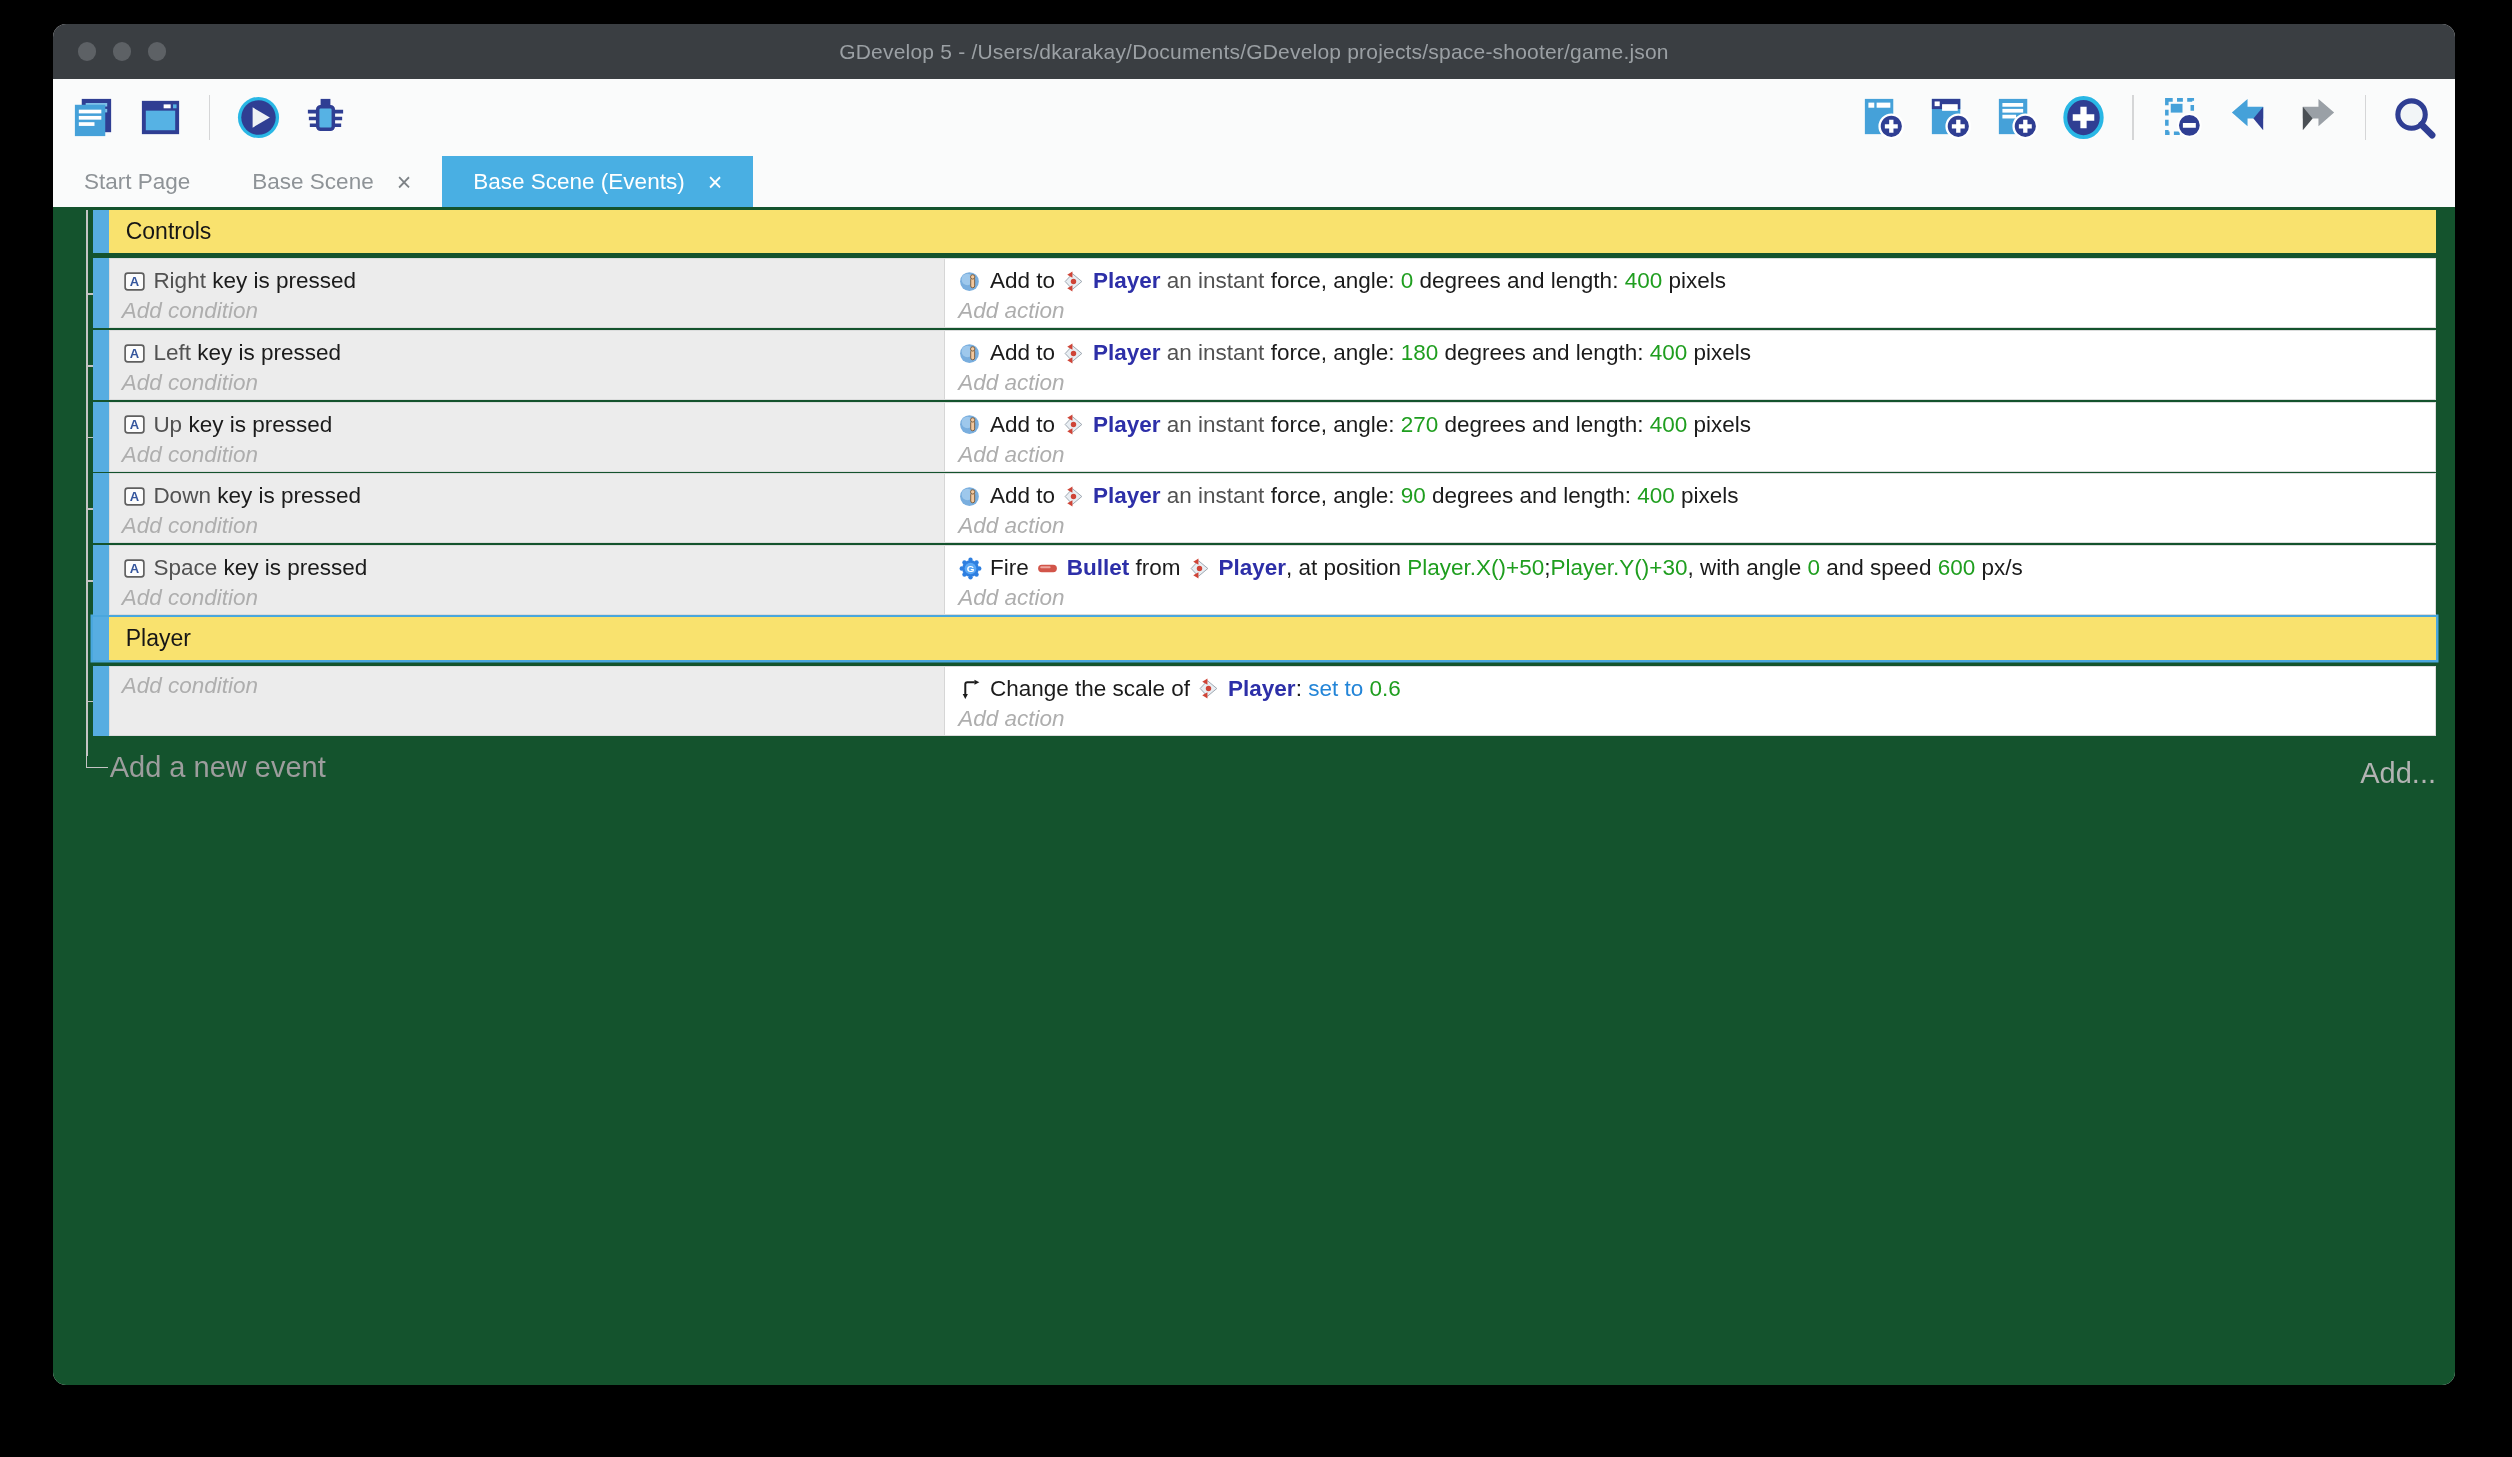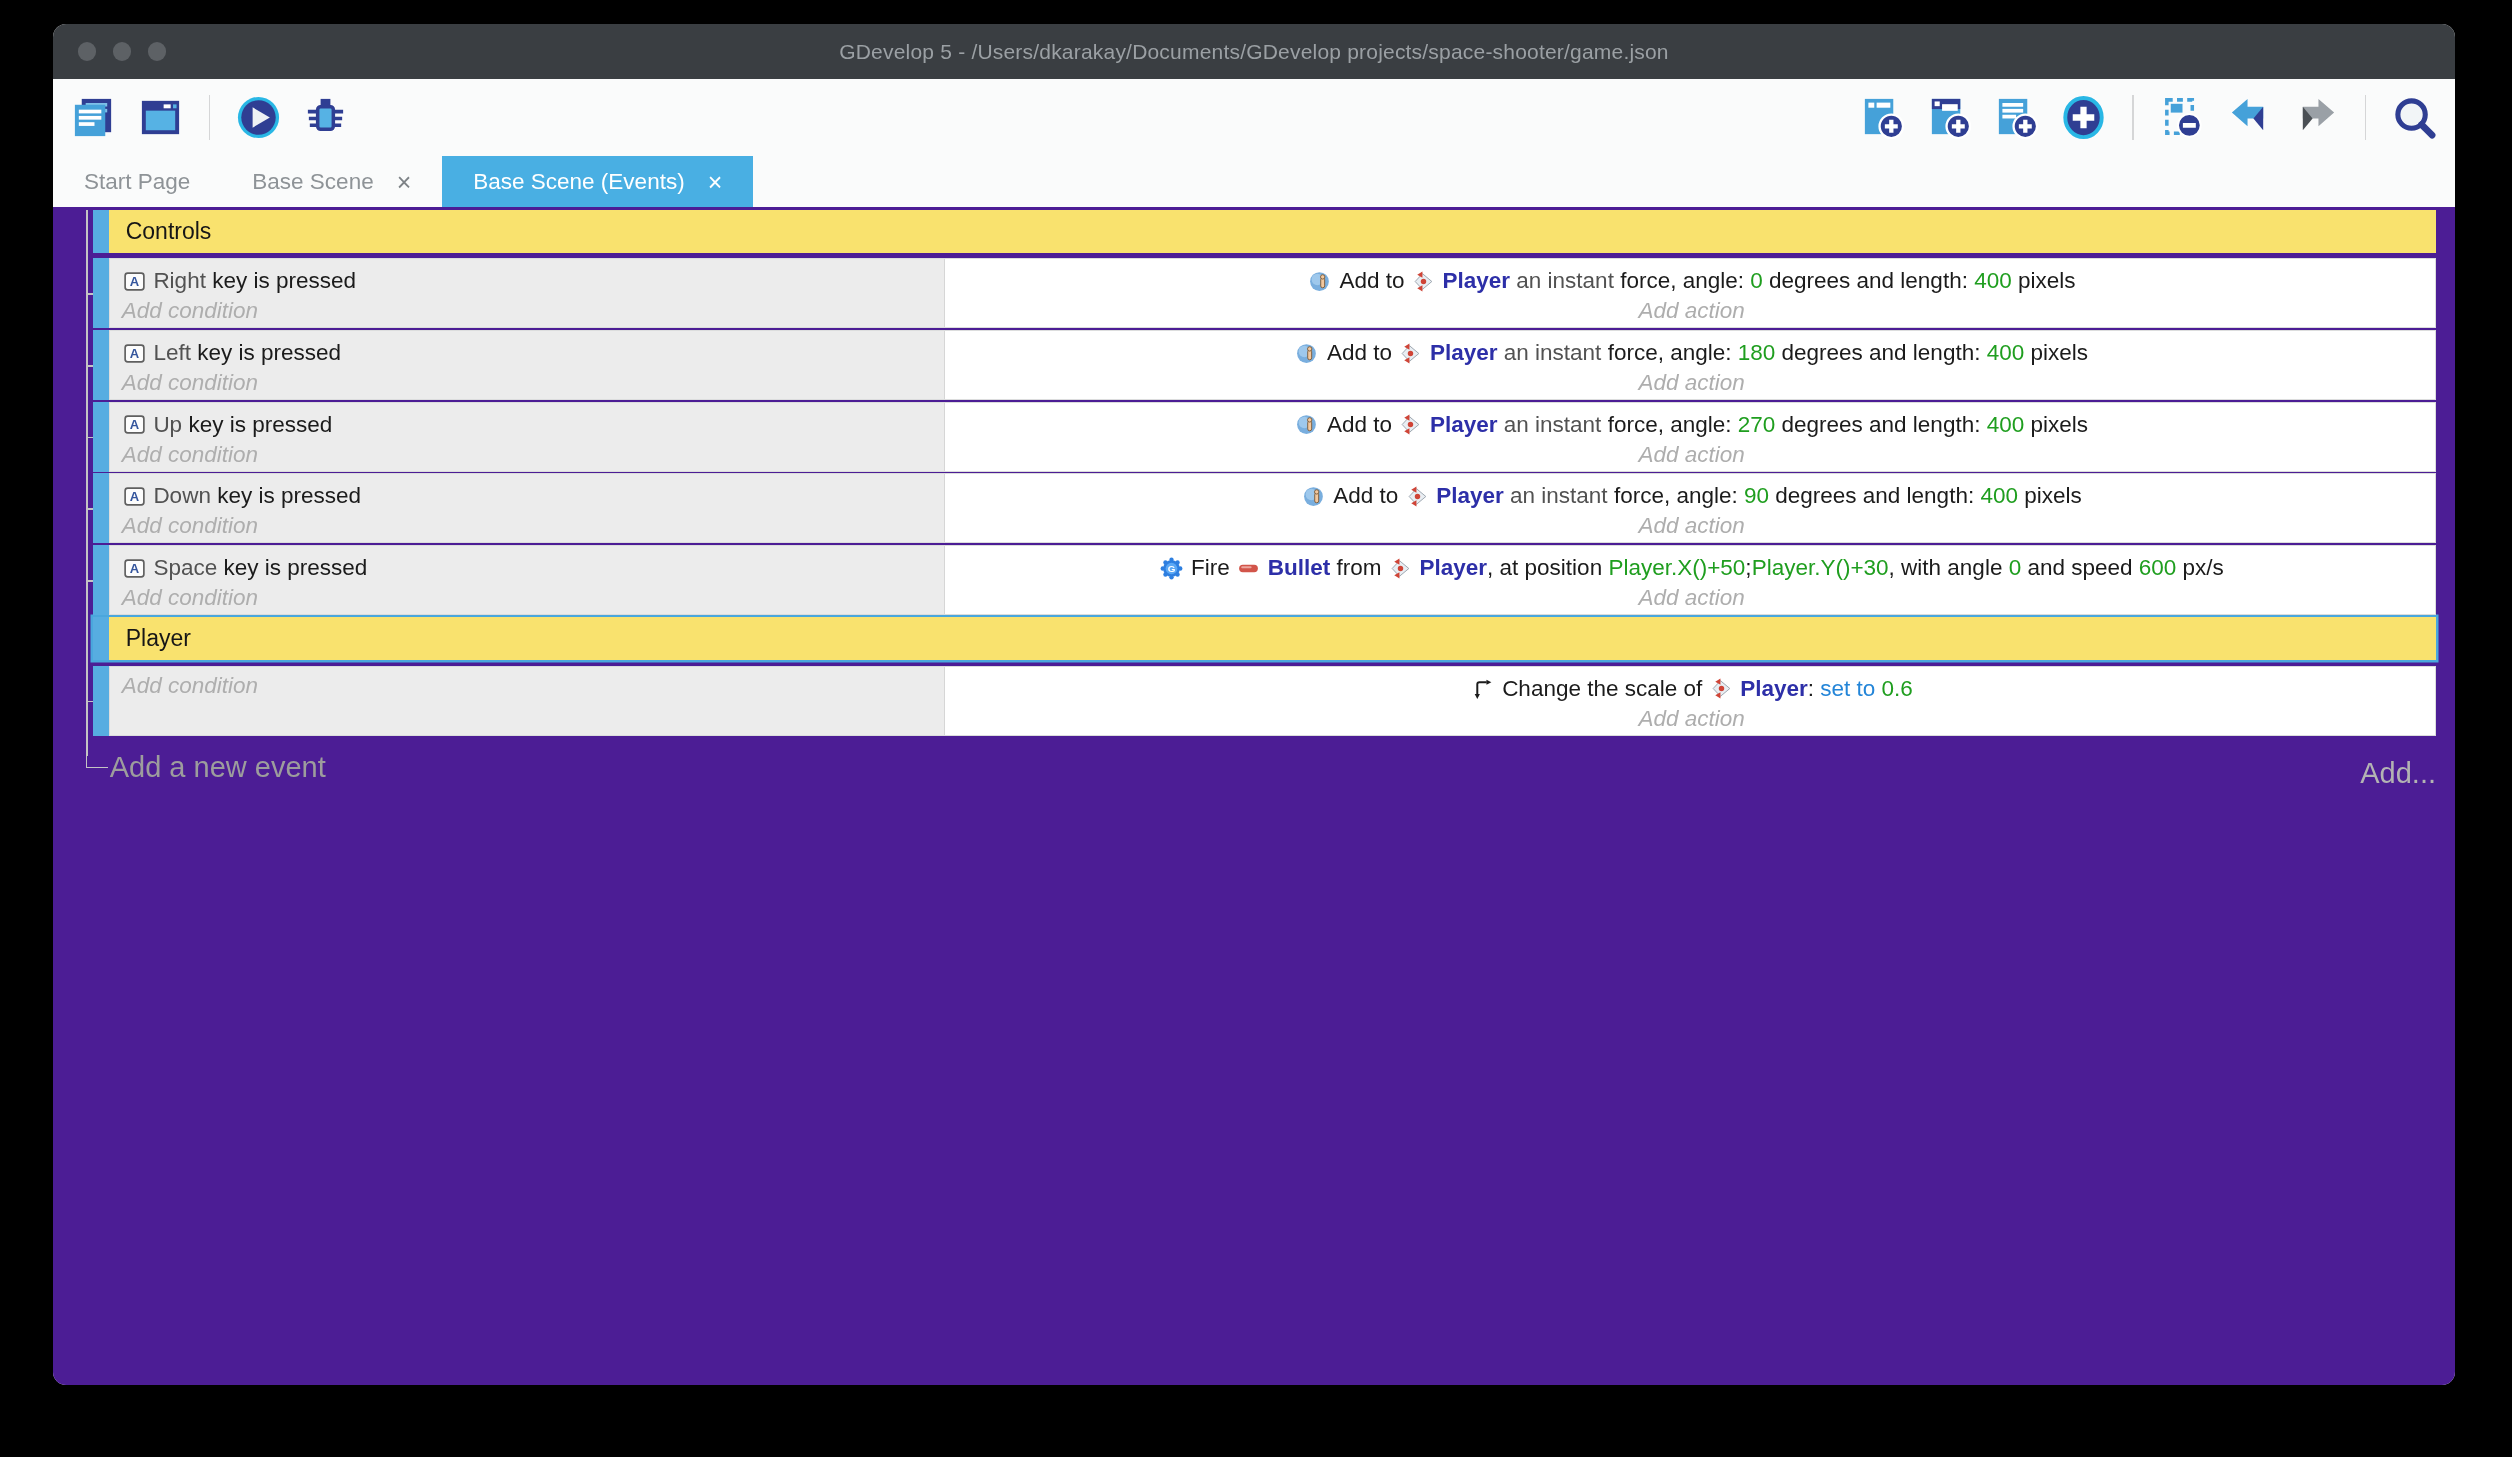--- a/index.html
+++ b/index.html
@@ -24,37 +24,37 @@
   .tb-divider { width:1.7px; height:45px; background:#d5d6d7; margin:0 5px; }
 
   
   .tabbar { height:52px; background:#fafbfb; display:flex; align-items:stretch; font-size:22.5px; }
   .tab { display:flex; align-items:center; padding:0 31px; color:#8e9397; cursor:pointer; white-space:nowrap; }
   .tab .close { margin-left:23px; font-size:25px; color:#7d8286; line-height:1; cursor:pointer; }
   .tab.active { background:#49afe3; color:#fff; }
   .tab.active .close { color:#fff; }
 
   
-  .events { position:absolute; top:183px; left:0; right:0; bottom:0; background:#4c1d95; }
+  .events { position:absolute; top:183px; left:0; right:0; bottom:0; background:#14532d; }
   .tree-vline { position:absolute; left:33px; top:2.5px; width:1.7px; height:546px; background:#c4c4c4; }
   .tree-corner { position:absolute; left:33px; top:548px; width:21.7px; height:13.3px;
                  border-left:1.7px solid #c4c4c4; border-bottom:1.7px solid #c4c4c4; }
   .rows { position:absolute; left:40px; right:19px; top:2.5px; }
 
   .group-row { display:flex; height:43px; margin-bottom:5.8px; cursor:pointer; }
   .group-row.selected { box-shadow:0 0 0 2.5px #4aa7dd; }
   .strip { width:16px; background:#57ade1; flex:none; }
   .group-bar { flex:1; background:#f9e26e; display:flex; align-items:center; padding-left:16.7px;
                font-size:23px; font-weight:500; color:#161616; }
 
   .event-row { display:flex; height:70px; margin-bottom:1.7px; position:relative; cursor:pointer; }
   .event-row::before { content:""; position:absolute; left:-6.7px; top:50%; width:6.7px; height:1.7px; background:#c4c4c4; }
   .row-body { flex:1; display:flex; background:#fff; border:0.8px solid #dcdddd; }
   .cond-cell { width:835px; flex:none; background:#ececec; border-right:0.8px solid #d6d6d6; padding:5px 10px 0 11.7px; overflow:hidden; }
-  .act-cell { flex:1; background:#fff; padding:5px 10px 0 13.3px; overflow:hidden;text-align:center; }
+  .act-cell { flex:1; background:#fff; padding:5px 10px 0 13.3px; overflow:hidden; }
   .line { font-size:22.5px; height:33px; line-height:33px; white-space:nowrap; color:#1b1b1b; }
   .placeholder { font-size:22.5px; line-height:28px; color:#aeaeae; white-space:nowrap;font-style:italic; }
 
   .t-plain { color:#1b1b1b; }
   .t-param { color:#525252; }
   .t-obj   { color:#2d2fa8; font-weight:bold; }
   .t-num   { color:#1f9e1f; }
   .t-expr  { color:#1f9e1f; }
   .t-setto { color:#2385d8; }
 

